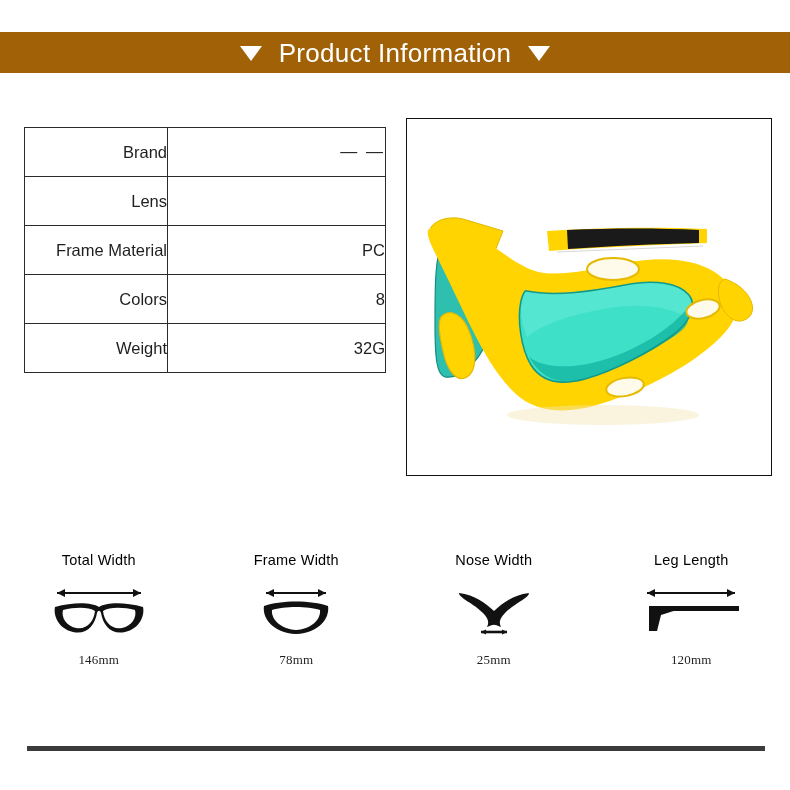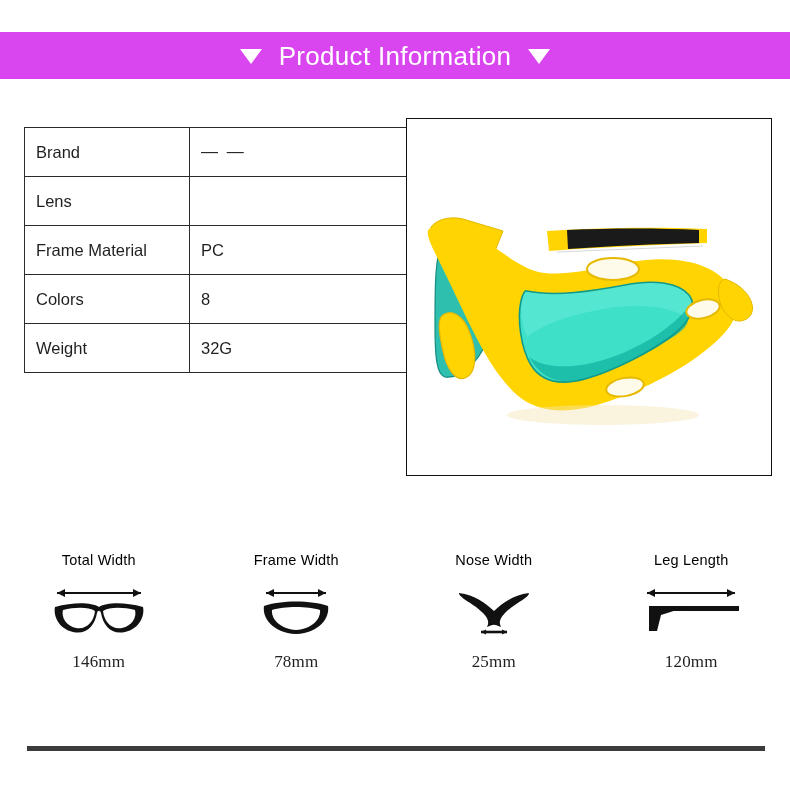--- a/index.html
+++ b/index.html
@@ -15,22 +15,22 @@
     font-family: "Liberation Sans", sans-serif;
     color: #1a1a1a;
   }
 
   
   .header-bar {
     position: absolute;
     left: 0;
     top: 32px;
     width: 790px;
-    height: 47px;
-    background: #d946ef;
+    height: 41px;
+    background: #a16207;
     display: flex;
     justify-content: center;
   }
   .header-inner {
     display: flex;
     align-items: center;
     gap: 17px;
   }
   .header-title {
     color: #ffffff;
@@ -54,26 +54,26 @@
     position: absolute;
     left: 24px;
     top: 127px;
     width: 361px;
     border-collapse: collapse;
     table-layout: fixed;
   }
   .spec-table td {
     border: 1px solid #2b2b2b;
     height: 48px;
-    text-align: left;
+    text-align: right;
     vertical-align: middle;
     font-size: 16.5px;
     color: #1f1f1f;
     font-weight: 400;
-    padding: 0 11px;
+    padding: 0 0;
   }
   .spec-table td.label-cell { width: 142px; }
   .spec-table td.value-cell { width: 217px; }
   .dash-value {
     display: inline-block;
     letter-spacing: 2px;
     font-size: 17px;
   }
   .blank-value {
     display: inline-block;
@@ -119,21 +119,21 @@
   }
   .measure-icon {
     height: 62px;
     display: flex;
     align-items: center;
     justify-content: center;
   }
   .measure-value {
     margin-top: 10px;
     font-family: "Liberation Serif", serif;
-    font-size: 17px;
+    font-size: 13px;
     color: #1f1f1f;
     letter-spacing: 0.2px;
     white-space: nowrap;
   }
 
   
   .bottom-rule {
     position: absolute;
     left: 27px;
     top: 746px;

